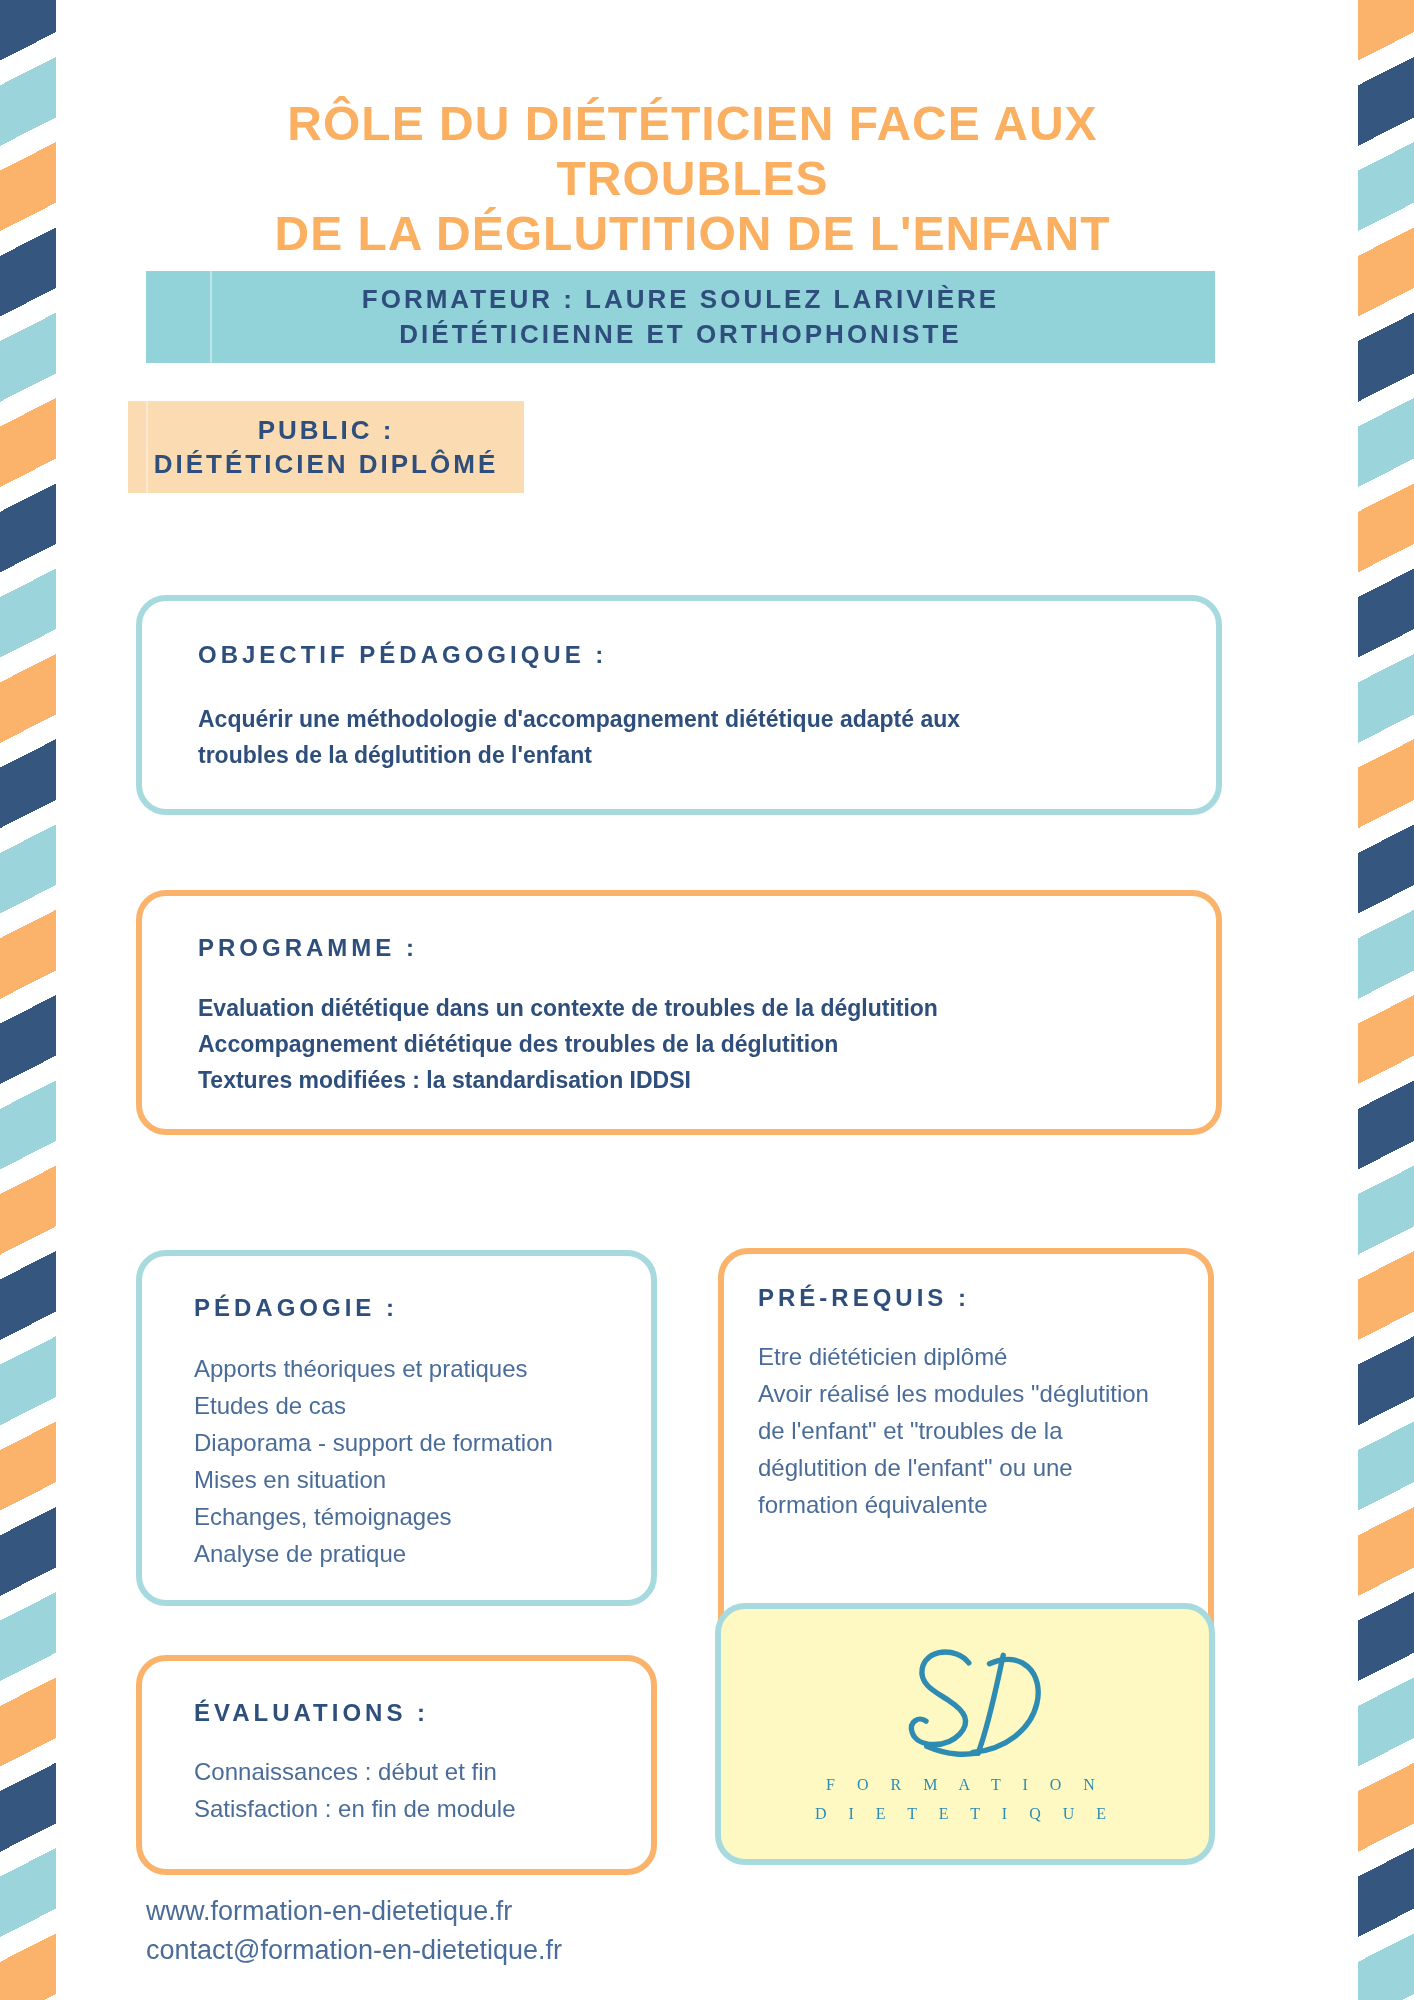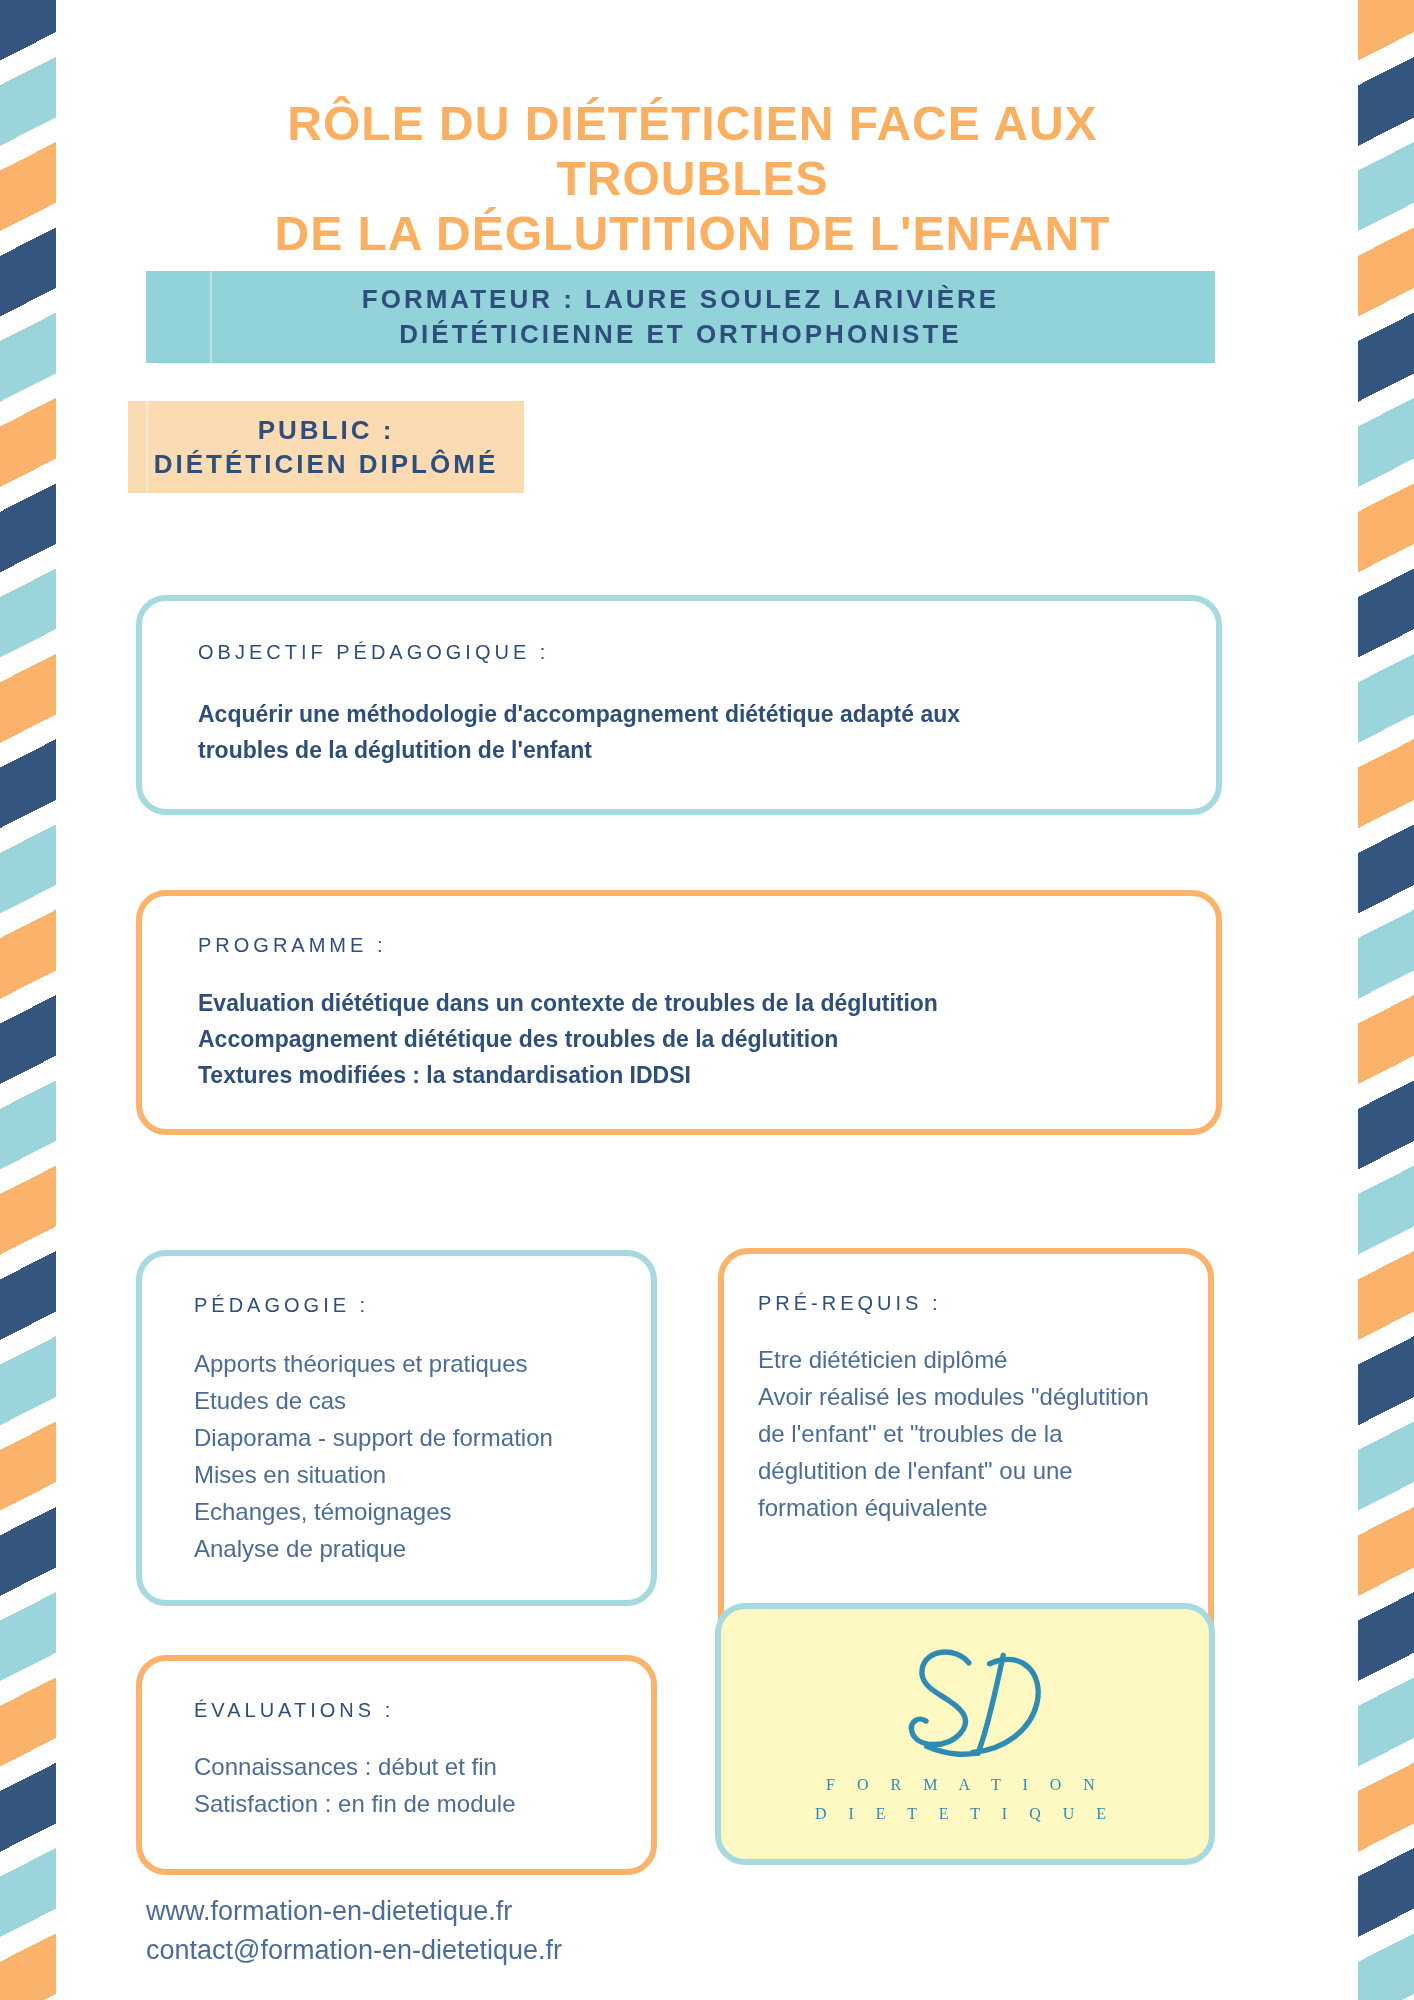--- a/index.html
+++ b/index.html
@@ -47,35 +47,35 @@
   }
   .peach.public{left:128px;width:396px;}
   .peach.duree{left:552px;width:670px;}
   
   .card{
     position:absolute;box-sizing:border-box;border-radius:30px;background:#fff;
   }
   .card.teal{border:6px solid #A6DADF;}
   .card.orange{border:6px solid #FBB26B;}
   .card .head{
-    color:#2E4E7C;font-size:20px;font-weight:normal;letter-spacing:4px;
+    color:#2E4E7C;font-size:24px;font-weight:bold;letter-spacing:4px;
   }
   .card .bold-line{
     color:#2E4E7C;font-size:23px;font-weight:bold;line-height:36px;
   }
   .card .soft-line{
     color:#4A6C99;font-size:24px;font-weight:normal;line-height:37px;
   }
   .objectif{left:136px;top:595px;width:1086px;height:220px;padding:40px 40px 0 56px;}
   .objectif .head{margin-bottom:32px;}
   .programme{left:136px;top:890px;width:1086px;height:245px;padding:38px 40px 0 56px;}
   .programme .head{margin-bottom:28px;}
   .pedagogie{left:136px;top:1250px;width:521px;height:356px;padding:38px 26px 0 52px;}
   .pedagogie .head{margin-bottom:28px;}
-  .prerequis{left:718px;top:1248px;width:496px;height:428px;padding:38px 22px 0 34px;}
+  .prerequis{left:718px;top:1248px;width:496px;height:428px;padding:30px 22px 0 34px;}
   .prerequis .head{margin-bottom:26px;}
   .evaluations{left:136px;top:1655px;width:521px;height:220px;padding:38px 26px 0 52px;}
   .evaluations .head{margin-bottom:26px;}
   
   .logo-card{
     position:absolute;left:715px;top:1603px;width:500px;height:262px;
     box-sizing:border-box;border:6px solid #A6DADF;border-radius:30px;
     display:flex;flex-direction:column;align-items:center;justify-content:center;
     background:#fef9c3;
   }

